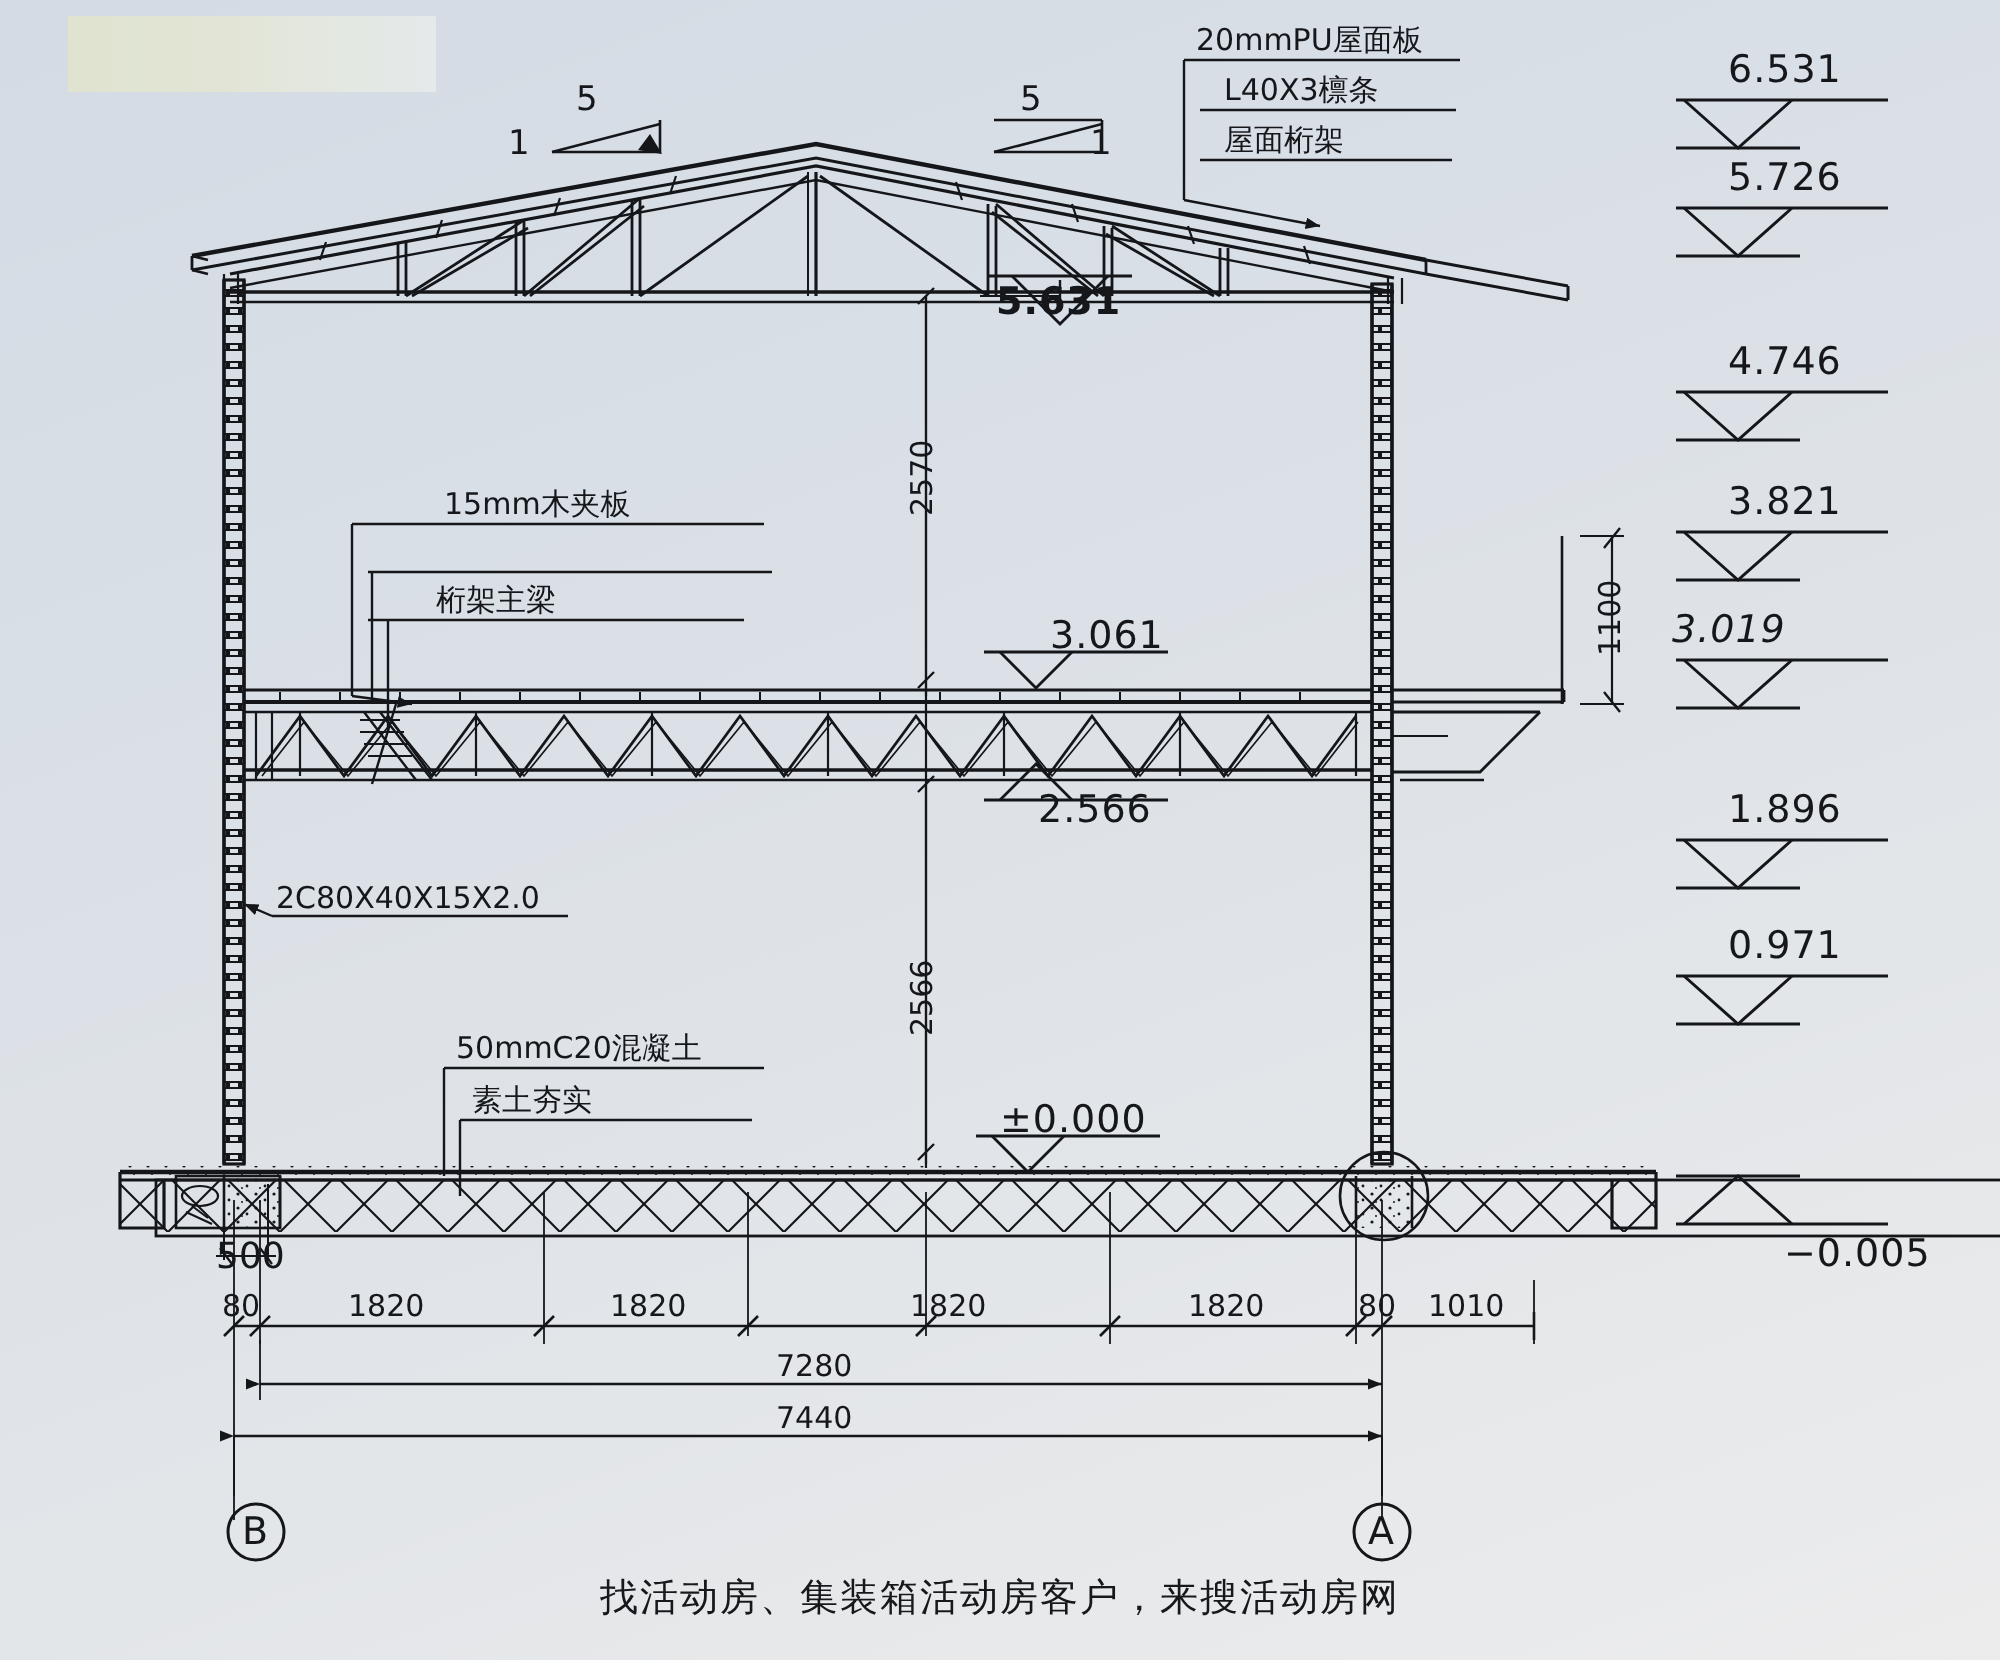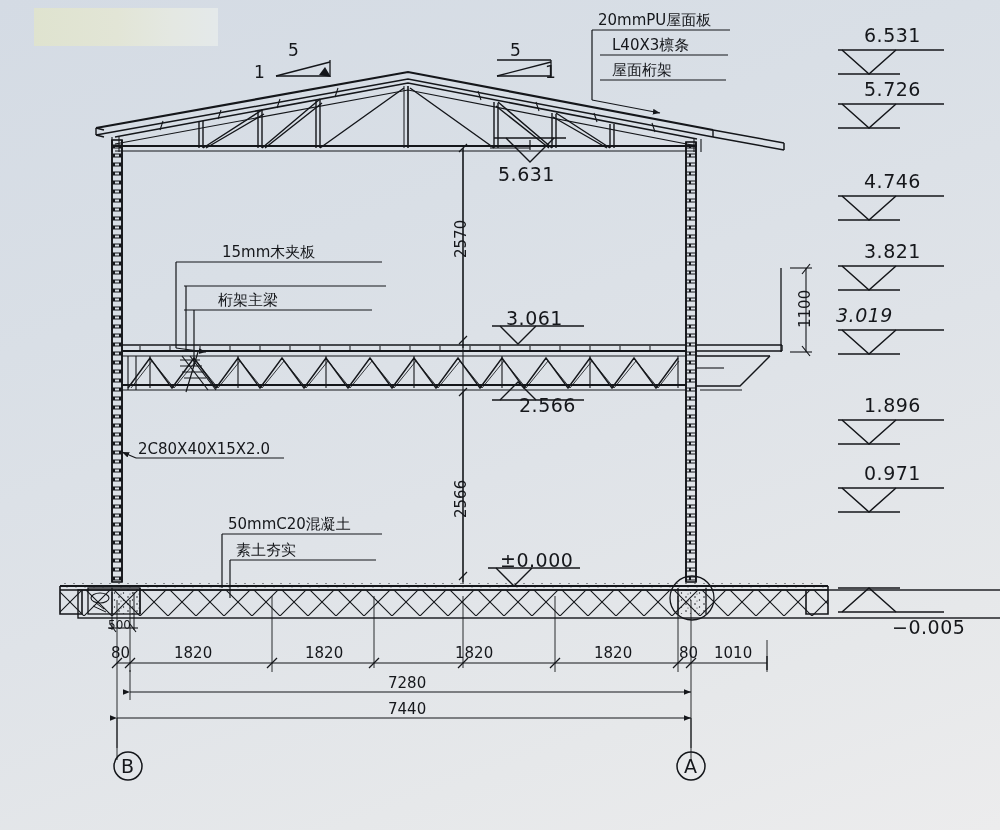--- a/index.html
+++ b/index.html
@@ -24,21 +24,21 @@
     white-space:nowrap;
   }
   .lbl{
     position:absolute;white-space:nowrap;color:#15171b;
     font-family:"DejaVu Sans","Liberation Sans",sans-serif;
   }
   .cn{font-family:"DejaVu Sans","Liberation Sans",sans-serif;}
   .elev{font-size:19px;letter-spacing:.5px;}
   .note{font-size:15px;}
   .dim{font-size:15px;}
-  .dim-sm{font-size:12px;}
+  .dim-sm{font-size:18px;}
   .slope{font-size:17px;}
   .vert{transform:rotate(-90deg);transform-origin:0 0;}
   .footer{
     position:absolute;left:0;top:786px;width:1000px;text-align:center;
     font-family:"DejaVu Sans","Liberation Sans",sans-serif;
     font-size:19px;color:#16181c;letter-spacing:1px;
   }
   .bub{font-size:19px;}
 </style>
 </head>
@@ -318,22 +318,22 @@
   <div class="lbl note cn" style="left:612px;top:61px;">屋面桁架</div>
 
   <div class="lbl note cn" style="left:222px;top:243px;">15mm木夹板</div>
   <div class="lbl note cn" style="left:218px;top:291px;">桁架主梁</div>
 
   <div class="lbl note" style="left:138px;top:440px;text-align:right;">2C80X40X15X2.0</div>
 
   <div class="lbl note cn" style="left:228px;top:515px;">50mmC20混凝土</div>
   <div class="lbl note cn" style="left:236px;top:541px;">素土夯实</div>
 
-  <div class="lbl elev" style="left:498px;top:163px;">5.631</div>
-  <div class="lbl elev" style="left:506px;top:307px;text-align:center;">3.061</div>
+  <div class="lbl elev" style="left:498px;top:140px;font-weight:bold;">5.631</div>
+  <div class="lbl elev" style="left:525px;top:307px;text-align:center;">3.061</div>
   <div class="lbl elev" style="left:519px;top:394px;">2.566</div>
   <div class="lbl elev" style="left:500px;top:549px;">±0.000</div>
 
   <div class="lbl elev" style="left:864px;top:24px;text-align:center;">6.531</div>
   <div class="lbl elev" style="left:864px;top:78px;">5.726</div>
   <div class="lbl elev" style="left:864px;top:170px;text-align:right;">4.746</div>
   <div class="lbl elev" style="left:864px;top:240px;">3.821</div>
   <div class="lbl elev" style="left:836px;top:304px;font-style:italic;">3.019</div>
   <div class="lbl elev" style="left:864px;top:394px;">1.896</div>
   <div class="lbl elev" style="left:864px;top:462px;">0.971</div>
@@ -351,14 +351,15 @@
   <div class="lbl dim" style="left:594px;top:644px;">1820</div>
   <div class="lbl dim" style="left:679px;top:644px;">80</div>
   <div class="lbl dim" style="left:714px;top:644px;">1010</div>
 
   <div class="lbl dim" style="left:388px;top:674px;">7280</div>
   <div class="lbl dim" style="left:388px;top:700px;">7440</div>
 
   <div class="lbl bub" style="left:121px;top:755px;">B</div>
   <div class="lbl bub" style="left:684px;top:755px;">A</div>
 
+  <div class="footer cn">找活动房、集装箱活动房客户，来搜活动房网</div>
 
 </div>
 
 </body></html>

